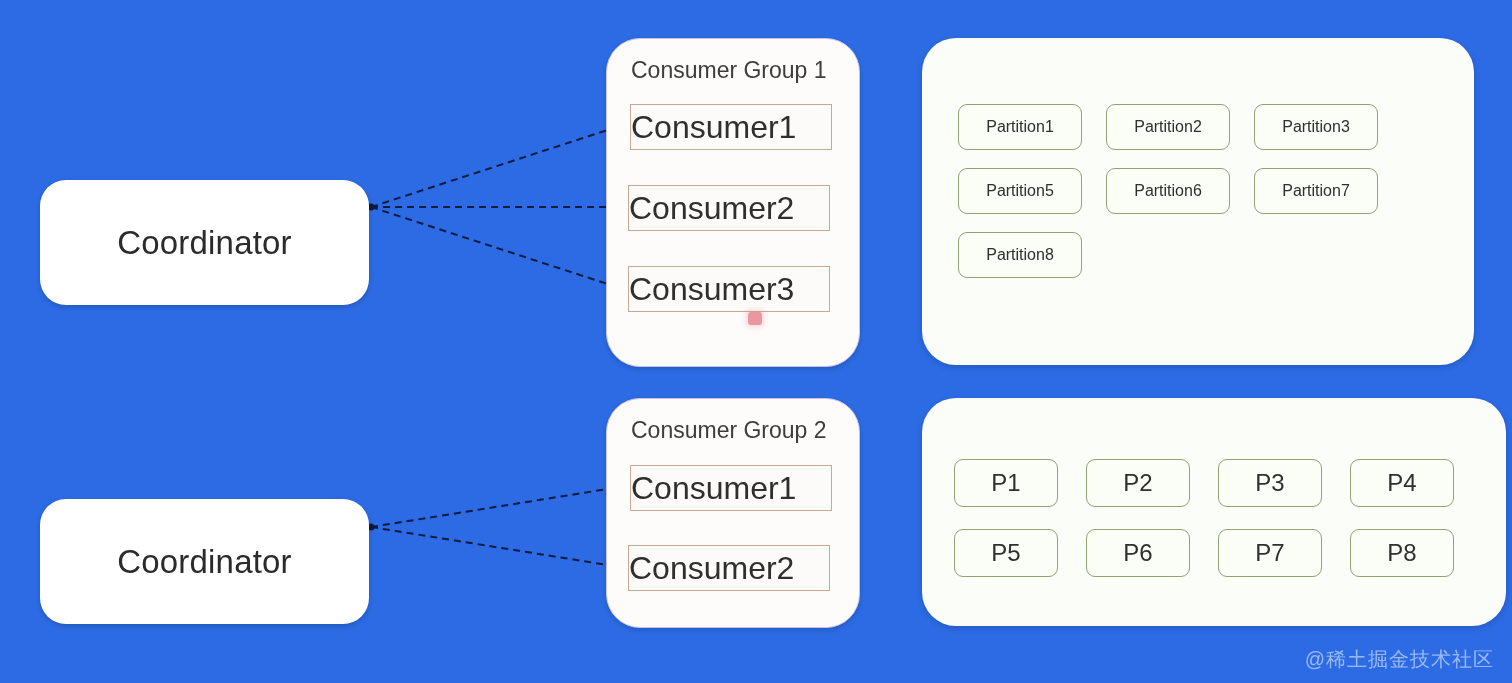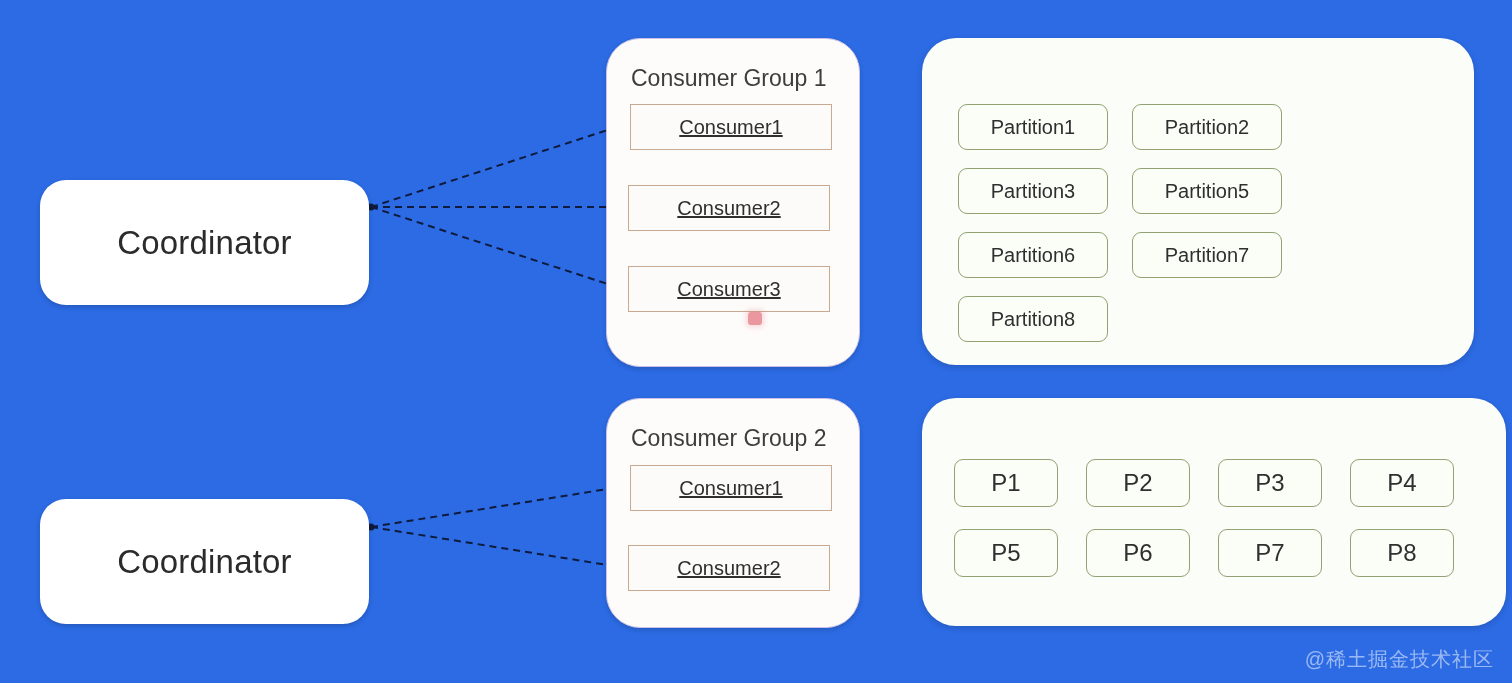--- a/index.html
+++ b/index.html
@@ -51,35 +51,32 @@
 
   .group-title {
     position: absolute;
     left: 24px;
     top: 16px;
     width: 218px;
     font-size: 23px;
     color: #3d3d3d;
     line-height: 30px;
     white-space: normal;
-    margin-top: 8px;
   }
 
   
   .consumer-box {
     position: absolute;
     background: #fdfbf9;
     border: 1.5px solid #caa991;
     display: flex;
     align-items: center;
-    justify-content: center;
-    font-size: 20px;
+    font-size: 32px;
     color: #2f2f2f;
     height: 44px;
-    text-decoration: underline;
   }
 
   
   #consumer-g1-1 { left: 630px; top: 104px; width: 200px; }
   #consumer-g1-2 { left: 628px; top: 185px; width: 200px; }
   #consumer-g1-3 { left: 628px; top: 266px; width: 200px; }
   
   #consumer-g2-1 { left: 630px; top: 465px; width: 200px; }
   #consumer-g2-2 { left: 628px; top: 545px; width: 200px; }
 
@@ -121,24 +118,24 @@
     gap: 22px 28px;
   }
 
   .partition-box {
     background: #fbfdf7;
     border: 1.5px solid #93a273;
     border-radius: 9px;
     display: flex;
     align-items: center;
     justify-content: center;
-    font-size: 20px;
+    font-size: 16px;
     color: #2f2f2f;
     height: 46px;
-    width: 150px;
+    width: 124px;
     box-sizing: border-box;
   }
   .partition-box.small {
     width: 104px;
     height: 48px;
     font-size: 24px;
   }
 
   
   #arrow-layer {

